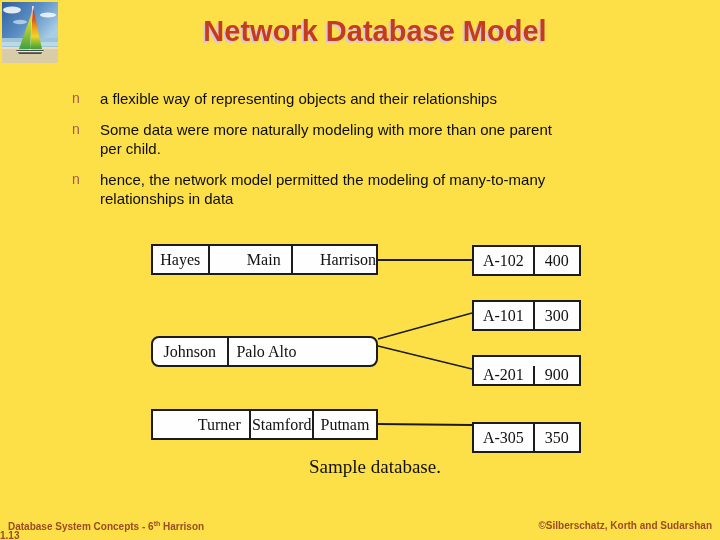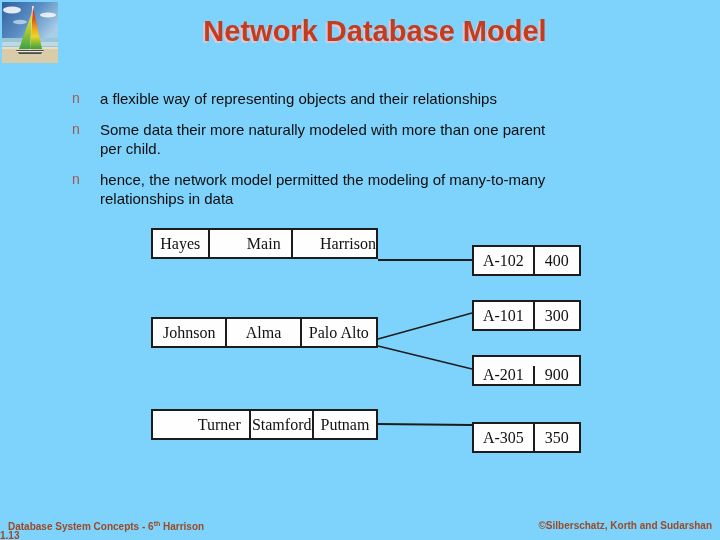--- a/index.html
+++ b/index.html
@@ -1,17 +1,17 @@
 <!DOCTYPE html>
 <html><head>
 <meta charset="utf-8">
 <style>
   html,body{margin:0;padding:0;background:#888;}
   .slide{
-    position:relative;width:720px;height:540px;background:#7dd3fc;
+    position:relative;width:720px;height:540px;background:#fde047;
     overflow:hidden;font-family:"Liberation Sans",sans-serif;
   }
   
   .logo{position:absolute;left:2px;top:2px;width:56px;height:61px;}
   
   .title{
     position:absolute;left:40px;right:10px;top:15px;text-align:center;
     font-size:29px;font-weight:bold;color:#c43b1d;letter-spacing:0px;
     text-shadow:-2px 2px 0 #dcc6d4;
     font-family:"Liberation Sans",sans-serif;
@@ -37,21 +37,21 @@
     display:flex;align-items:center;justify-content:center;
     border-right:2px solid #1c1c1c;box-sizing:border-box;
     white-space:nowrap;
   }
   .dbox .cell:last-child{border-right:none;}
   .cust{left:151px;width:227px;}
   .cust .cell{width:75.6px;}
   .acct{left:472px;width:109px;}
   .acct .c1{width:63px;}
   .acct .c2{width:46px;}
-  .cust-0{top:228px;gap:27px;} .cust-1{top:317px;} .cust-2{top:409px;padding-left:36px;}
+  .cust-0{top:244px;gap:27px;} .cust-1{top:336px;border-radius:8px;} .cust-2{top:409px;padding-left:36px;}
   .acct-0{top:245px;} .acct-1{top:300px;} .acct-2{top:355px;align-items:flex-end;} .acct-3{top:410px;margin-top:12px;}
   .caption{
     position:absolute;left:150px;width:450px;top:456px;text-align:center;
     font-family:"Liberation Serif",serif;font-size:19px;color:#111;
   }
   
   .footer{
     position:absolute;left:0;right:0;bottom:6px;height:14px;
     font-size:10px;font-weight:bold;color:#9c4a27;
   }
@@ -108,21 +108,21 @@
   <div class="bullets">
     <div class="bullet">
       <span class="marker">n</span>
       <div class="text">
         <div>a flexible way of representing objects and their relationships</div>
       </div>
     </div>
     <div class="bullet">
       <span class="marker">n</span>
       <div class="text">
-        <div>Some data their more naturally modeled with more than one parent</div>
+        <div>Some data were more naturally modeling with more than one parent</div>
         <div>per child.</div>
       </div>
     </div>
     <div class="bullet">
       <span class="marker">n</span>
       <div class="text">
         <div>hence, the network model permitted the modeling of many-to-many</div>
         <div>relationships in data</div>
       </div>
     </div>
@@ -136,21 +136,20 @@
       <line x1="378" y1="424" x2="472" y2="425" stroke="#1c1c1c" stroke-width="1.8"></line>
     </svg>
 
     <div class="dbox cust cust-0">
       <div class="cell">Hayes</div>
       <div class="cell">Main</div>
       <div class="cell">Harrison</div>
     </div>
     <div class="dbox cust cust-1">
       <div class="cell">Johnson</div>
-      <div class="cell">Alma</div>
       <div class="cell">Palo Alto</div>
     </div>
     <div class="dbox cust cust-2">
       <div class="cell">Turner</div>
       <div class="cell">Stamford</div>
       <div class="cell">Putnam</div>
     </div>
 
     <div class="dbox acct acct-0">
       <div class="cell c1">A-102</div>
@@ -162,20 +161,21 @@
     </div>
     <div class="dbox acct acct-2">
       <div class="cell c1">A-201</div>
       <div class="cell c2">900</div>
     </div>
     <div class="dbox acct acct-3">
       <div class="cell c1">A-305</div>
       <div class="cell c2">350</div>
     </div>
 
+    <div class="caption">Sample database.</div>
   </div>
 
   <div class="footer">
     <div class="f-left"><span>Database System Concepts - 6</span><sup>th</sup><span> Harrison</span></div>
     <div class="f-center">1.13</div>
     <div class="f-right">©Silberschatz, Korth and Sudarshan</div>
   </div>
 
 </div>
 

